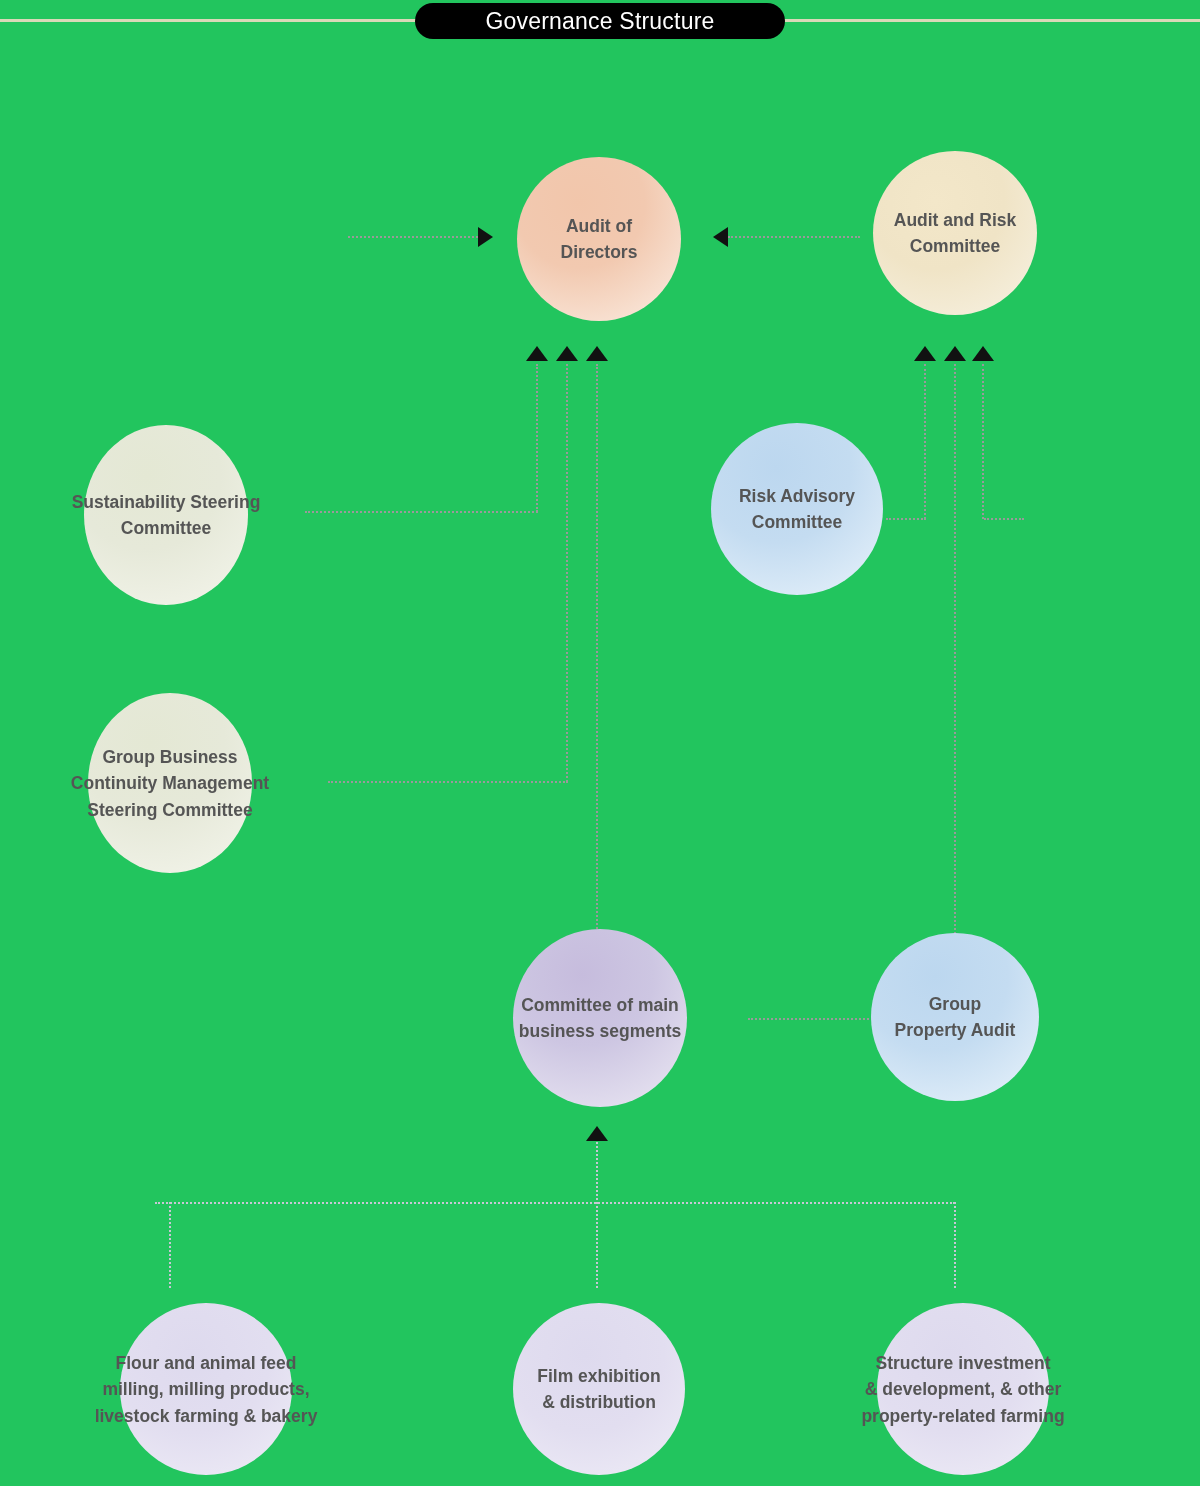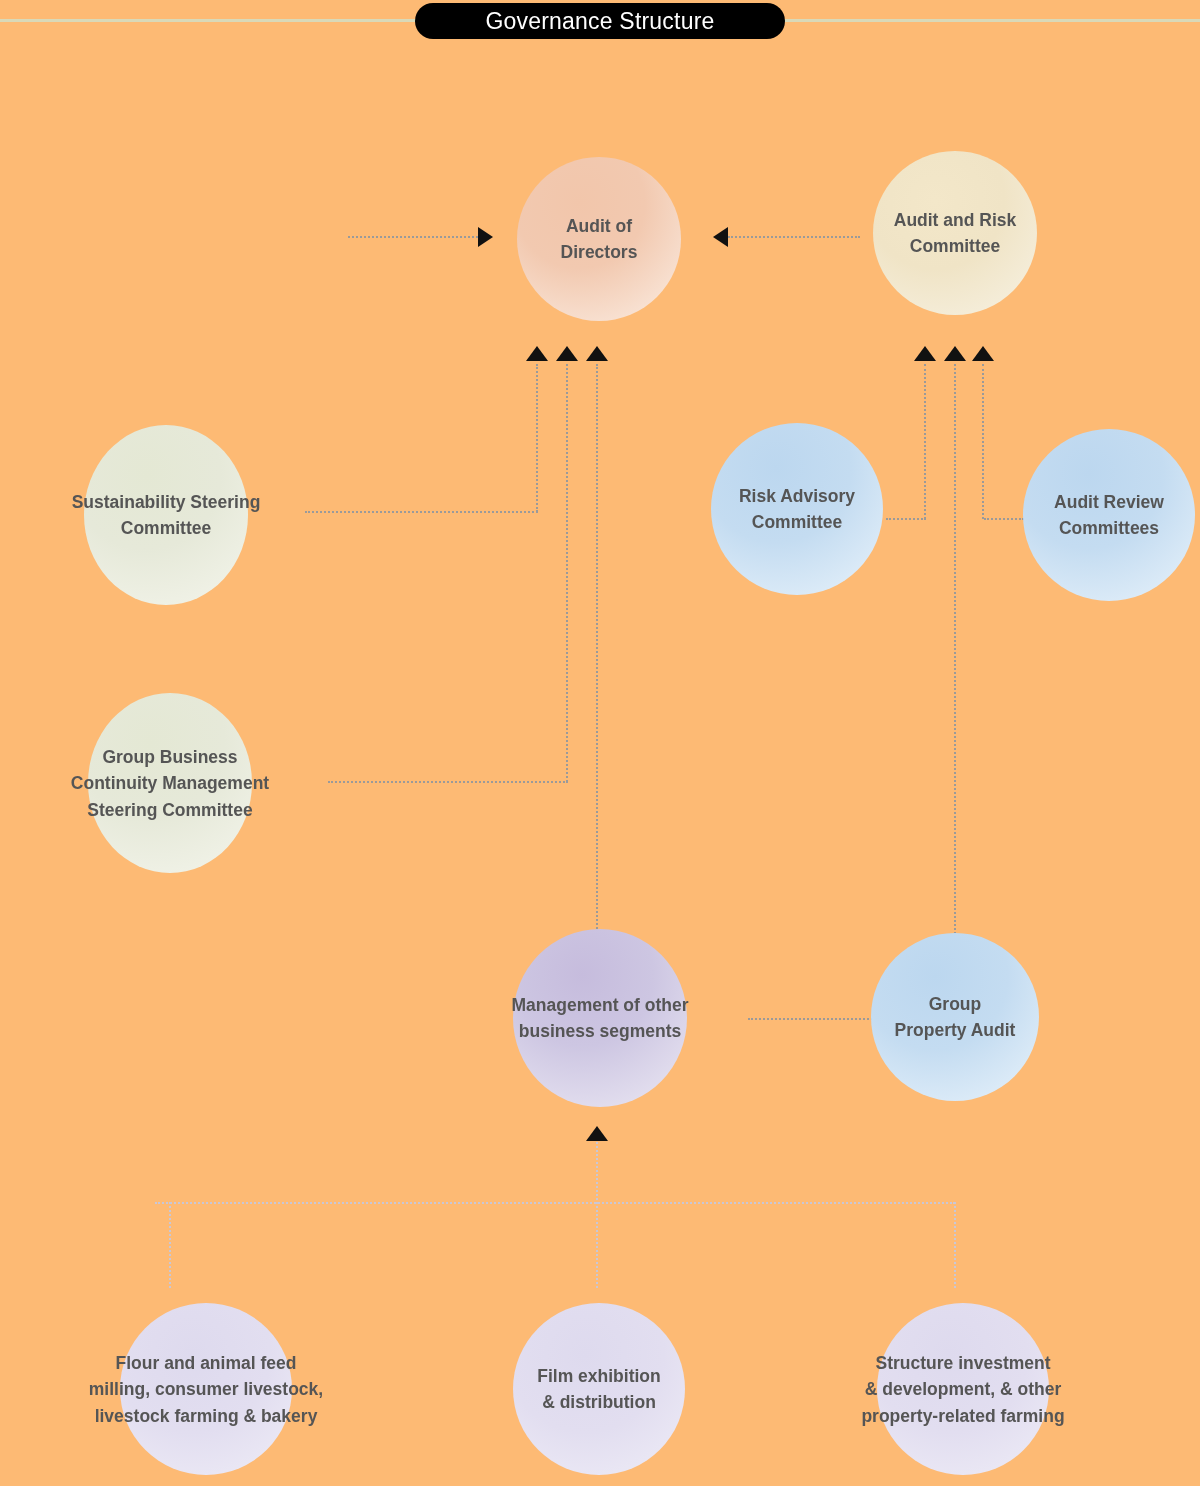--- a/index.html
+++ b/index.html
@@ -7,21 +7,21 @@
     padding: 0;
     background: #ffffff;
   }
   body {
     font-family: "Liberation Sans", sans-serif;
   }
   #page {
     position: relative;
     width: 1200px;
     height: 1486px;
-    background: #fdba74;
+    background: #22c55e;
     overflow: hidden;
   }
 
   
   .header-rule {
     position: absolute;
     left: 0;
     top: 19px;
     width: 1200px;
     height: 3px;
@@ -181,38 +181,35 @@
   </div>
 
   <div class="node c-olive" style="left:84px; top:425px; width:164px; height:180px;">
     <div class="label"><span>Sustainability Steering</span><br><span>Committee</span></div>
   </div>
 
   <div class="node c-blue" style="left:711px; top:423px; width:172px; height:172px;">
     <div class="label"><span>Risk Advisory</span><br><span>Committee</span></div>
   </div>
 
-  <div class="node c-blue" style="left:1023px; top:429px; width:172px; height:172px;">
-    <div class="label"><span>Audit Review</span><br><span>Committees</span></div>
-  </div>
 
   <div class="node c-olive" style="left:88px; top:693px; width:164px; height:180px;">
     <div class="label"><span>Group Business</span><br><span>Continuity Management</span><br><span>Steering Committee</span></div>
   </div>
 
   <div class="node c-purple" style="left:513px; top:929px; width:174px; height:178px;">
-    <div class="label"><span>Management of other</span><br><span>business segments</span></div>
+    <div class="label"><span>Committee of main</span><br><span>business segments</span></div>
   </div>
 
   <div class="node c-blue" style="left:871px; top:933px; width:168px; height:168px;">
     <div class="label"><span>Group</span><br><span>Property Audit</span></div>
   </div>
 
   <div class="node c-lav" style="left:120px; top:1303px; width:172px; height:172px;">
-    <div class="label"><span>Flour and animal feed</span><br><span>milling, consumer livestock,</span><br><span>livestock farming &amp; bakery</span></div>
+    <div class="label"><span>Flour and animal feed</span><br><span>milling, milling products,</span><br><span>livestock farming &amp; bakery</span></div>
   </div>
 
   <div class="node c-lav" style="left:513px; top:1303px; width:172px; height:172px;">
     <div class="label"><span>Film exhibition</span><br><span>&amp; distribution</span></div>
   </div>
 
   <div class="node c-lav" style="left:877px; top:1303px; width:172px; height:172px;">
     <div class="label"><span>Structure investment</span><br><span>&amp; development, &amp; other</span><br><span>property-related farming</span></div>
   </div>
 

